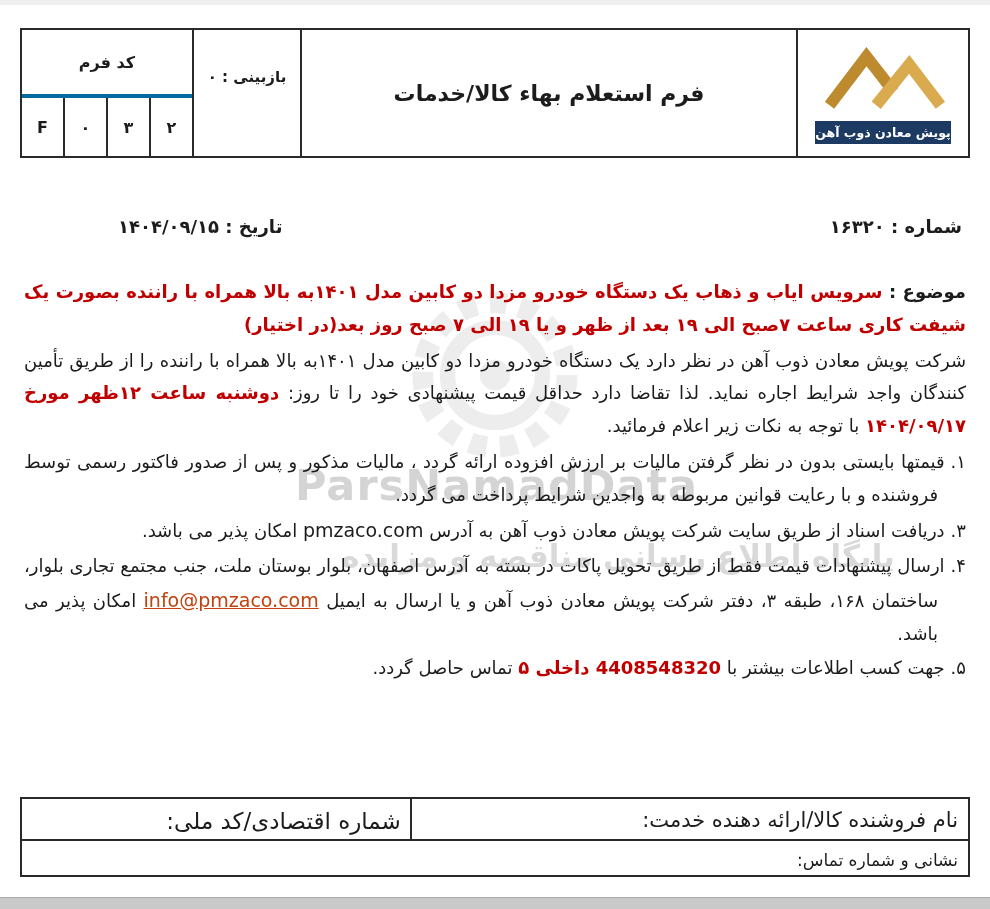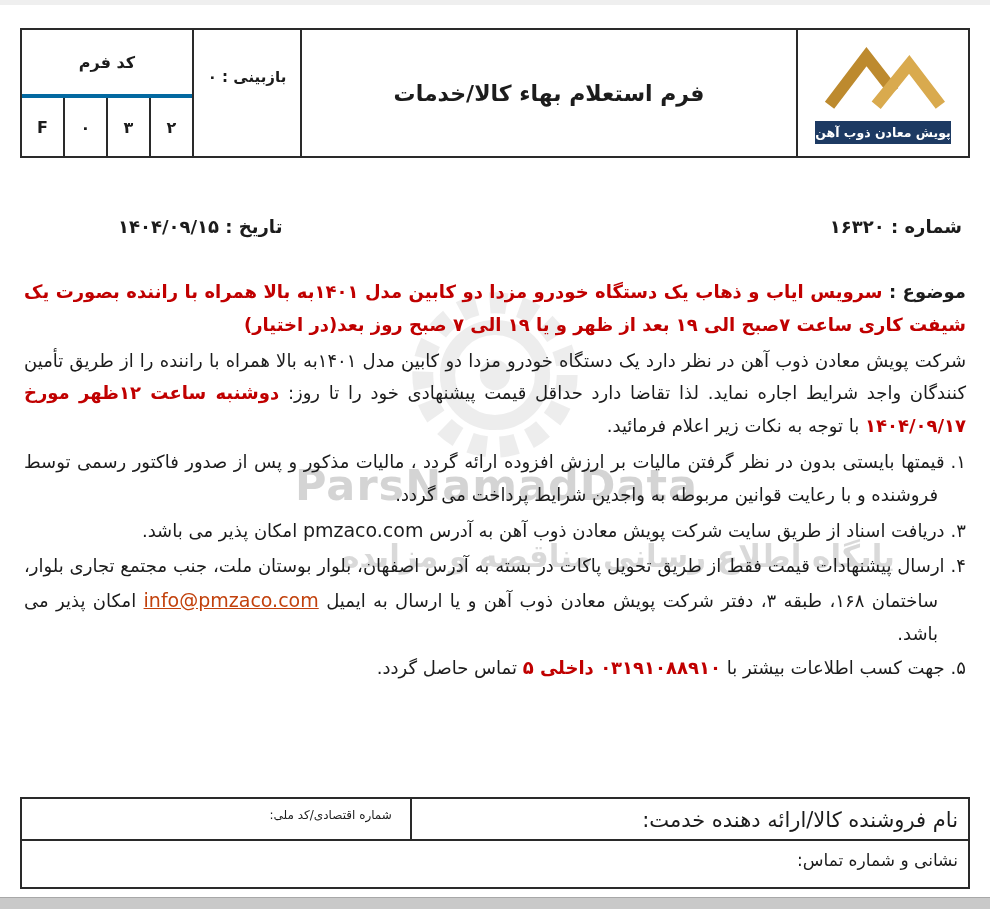--- a/index.html
+++ b/index.html
@@ -38,22 +38,22 @@
   .subject .lbl{color:#1c1c1c;}
   .red{color:#c00000;font-weight:bold;}
   .latin{font-size:19px;direction:ltr;unicode-bidi:embed;}
   a.email-link{color:#c2410c;font-weight:normal;text-decoration:underline;cursor:pointer;}
   .li{padding-right:28px;text-indent:-28px;margin:0 0 2px 0;}
   .li .num{margin-left:6px;}
   
   .ftable{position:absolute;top:797px;right:20px;left:20px;border:2px solid #2a2a2a;box-sizing:border-box;background:transparent;}
   .frow1{display:flex;height:42px;border-bottom:2px solid #2a2a2a;box-sizing:border-box;}
   .fcell-seller{flex:0 0 59%;border-left:2px solid #2a2a2a;box-sizing:border-box;padding:9px 10px 0;font-size:21px;}
-  .fcell-econ{flex:1;padding:9px 18px 0;font-size:12px;box-sizing:border-box;}
-  .frow2{height:46px;padding:9px 10px 0;font-size:17px;box-sizing:border-box;}
+  .fcell-econ{flex:1;padding:9px 9px 0;font-size:23px;box-sizing:border-box;}
+  .frow2{height:34px;padding:9px 10px 0;font-size:17px;box-sizing:border-box;}
 </style>
 </head>
 <body>
 
 <div class="page">
 
   <div class="scan-top"></div>
 
   <div class="wm wm-gear">
     <svg width="190" height="190" viewBox="0 0 100 100" aria-hidden="true">
@@ -112,21 +112,21 @@
 
     <div class="li">
       <span class="num">۳.</span><span>دریافت اسناد از طریق سایت شرکت پویش معادن ذوب آهن به آدرس </span><span class="latin">pmzaco.com</span><span> امکان پذیر می باشد.</span>
     </div>
 
     <div class="li">
       <span class="num">۴.</span><span>ارسال پیشنهادات قیمت فقط از طریق تحویل پاکات در بسته به آدرس اصفهان، بلوار بوستان ملت، جنب مجتمع تجاری بلوار، ساختمان ۱۶۸، طبقه ۳، دفتر شرکت پویش معادن ذوب آهن و یا ارسال به ایمیل </span><a class="email-link latin">info@pmzaco.com</a><span> امکان پذیر می باشد.</span>
     </div>
 
     <div class="li">
-      <span class="num">۵.</span><span>جهت کسب اطلاعات بیشتر با </span><span class="red">۰۳۱۹۱۰۸۸۹۱۰ داخلی ۵</span><span> تماس حاصل گردد.</span>
+      <span class="num">۵.</span><span>جهت کسب اطلاعات بیشتر با </span><span class="red">4408548320 داخلی ۵</span><span> تماس حاصل گردد.</span>
     </div>
 
   </div>
 
   <div class="ftable">
     <div class="frow1">
       <div class="fcell-seller">نام فروشنده کالا/ارائه دهنده خدمت:</div>
       <div class="fcell-econ">شماره اقتصادی/کد ملی:</div>
     </div>
     <div class="frow2">نشانی و شماره تماس:</div>

